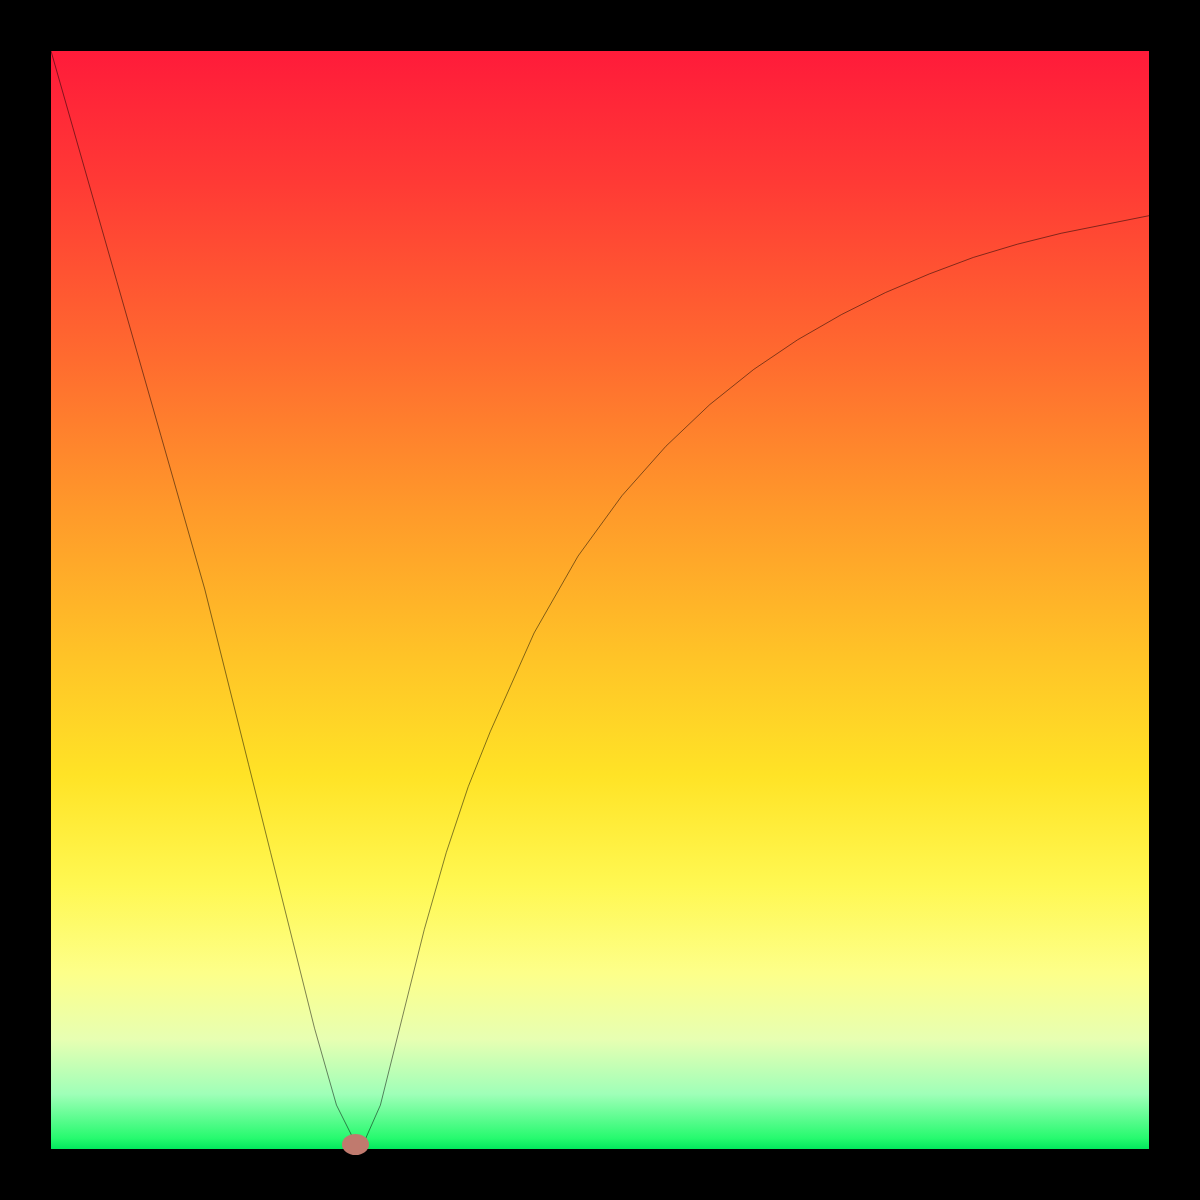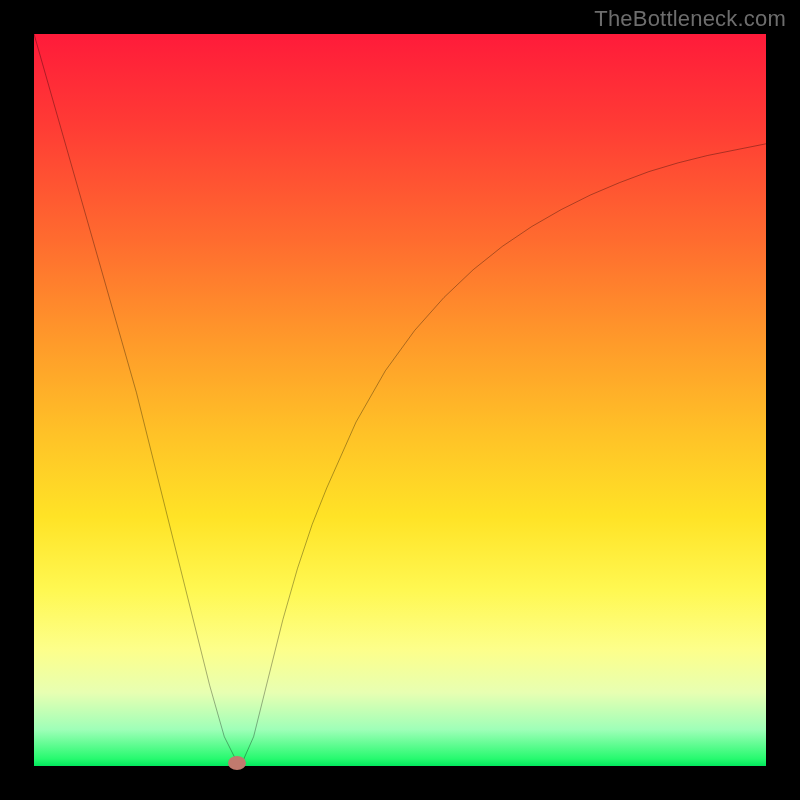--- a/index.html
+++ b/index.html
@@ -71,15 +71,14 @@
   <div class="plot-area">
 
     <svg class="curve" width="732" height="732" viewBox="0 0 100 100" preserveAspectRatio="none">
       <polyline id="curve-poly" fill="none" stroke="#000" stroke-width="0.33" stroke-linejoin="round" stroke-linecap="round" vector-effect="non-scaling-stroke" points="0.000,0.000 2.000,7.000 4.000,14.000 6.000,21.000 8.000,28.000 10.000,35.000 12.000,42.000 14.000,49.000 16.000,57.000 18.000,65.000 20.000,73.000 22.000,81.000 24.000,89.000 26.000,96.000 27.800,99.600 28.500,99.400 30.000,96.000 32.000,88.000 34.000,80.000 36.000,73.000 38.000,67.000 40.000,62.000 44.000,53.000 48.000,46.000 52.000,40.500 56.000,36.000 60.000,32.200 64.000,29.000 68.000,26.300 72.000,24.000 76.000,22.000 80.000,20.300 84.000,18.800 88.000,17.600 92.000,16.600 96.000,15.800 100.000,15.000"></polyline>
     </svg>
 
     <div id="marker" class="marker" style="left: 203.496px; top: 729.072px;"></div>
 
   </div>
 
-  <div class="watermark">TheBottleneck.com</div>
 
 </div>
 
 </body></html>

